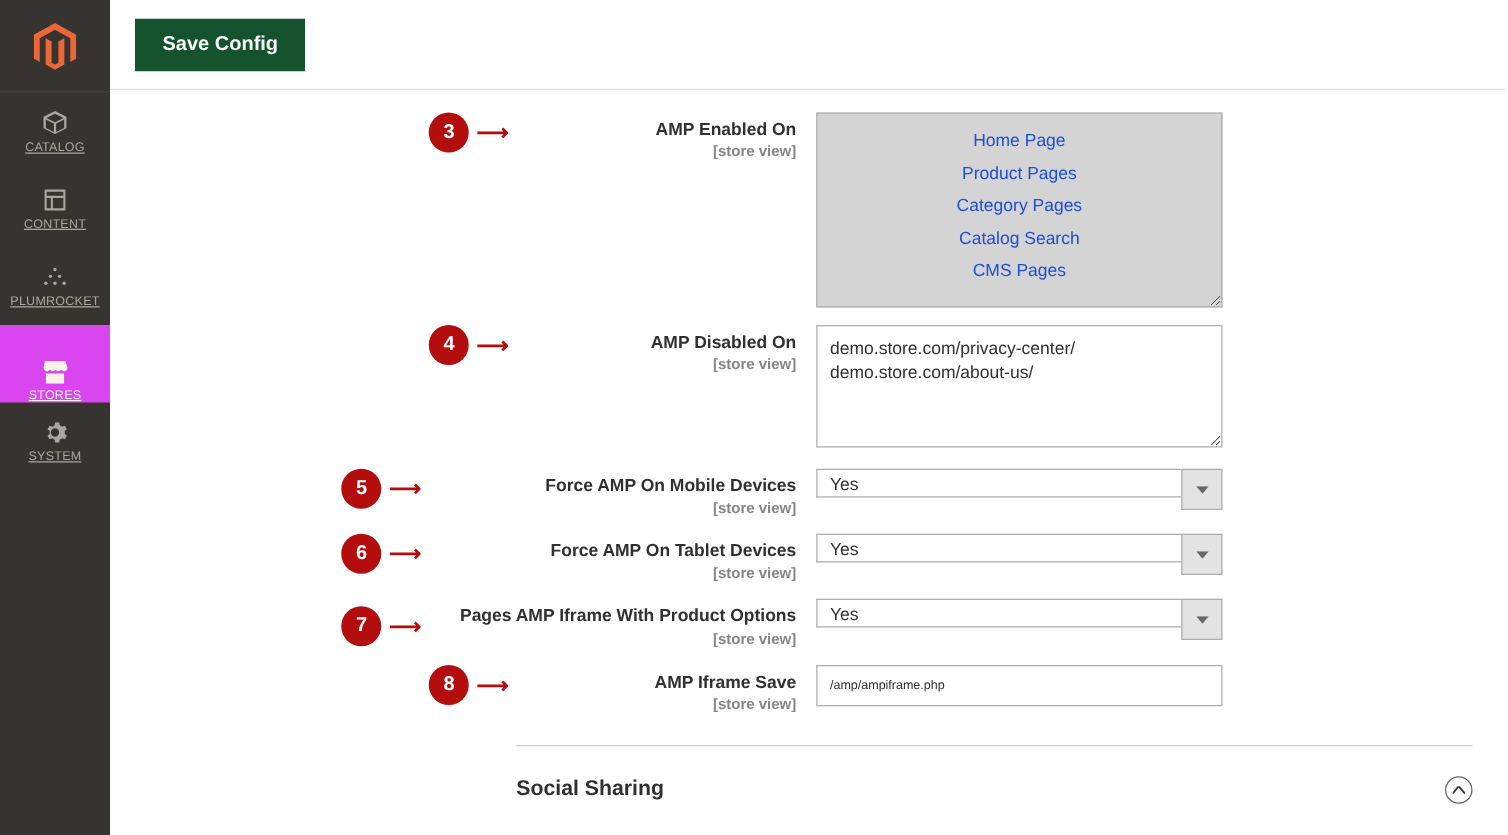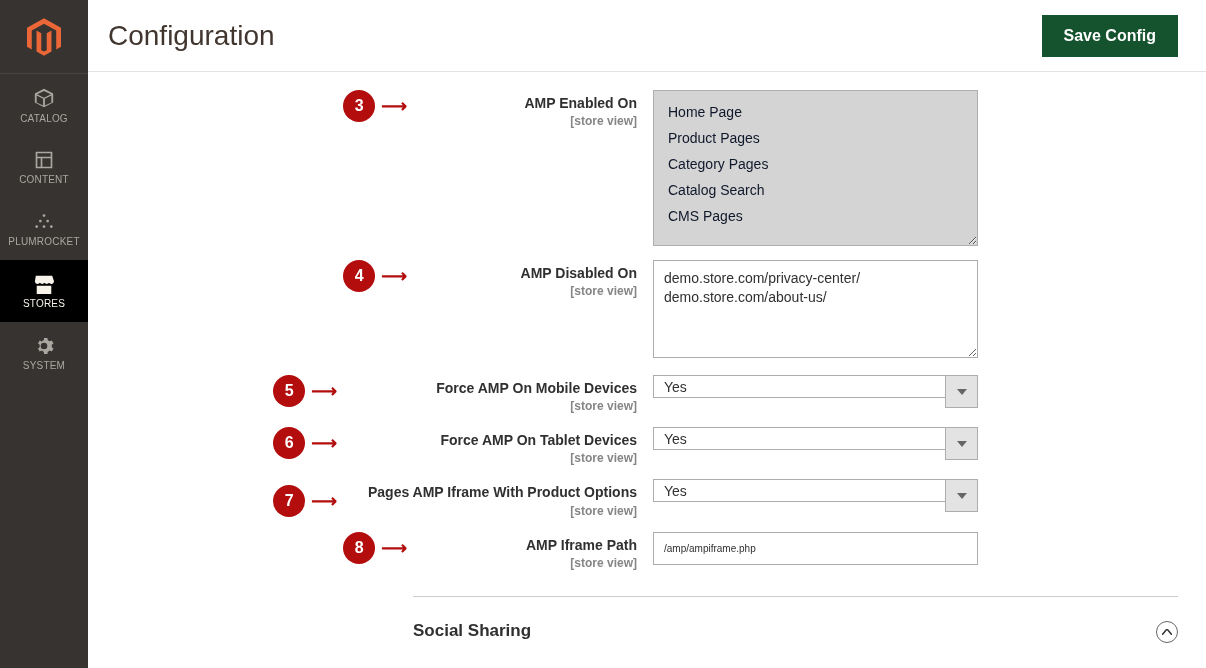--- a/index.html
+++ b/index.html
@@ -1,22 +1,22 @@
 <!DOCTYPE html>
 <html><head>
 <meta charset="utf-8">
 <style>
   * { box-sizing: border-box; margin: 0; padding: 0; }
   body { font-family: 'Helvetica Neue', Arial, sans-serif; font-size: 14px; color: #333; background: #fff; width: 1206px; height: 668px; overflow: hidden; position: relative; }
 
   .sidebar { position: absolute; left: 0; top: 0; width: 88px; height: 668px; background: #373330; }
   .sidebar .logo-cell { width: 88px; height: 74px; display: flex; align-items: center; justify-content: center; border-bottom: 1px solid #494441; }
   .sidebar .logo-cell svg { width: 34px; height: 38px; }
-  .sidebar .nav-item { display: flex; flex-direction: column; align-items: center; justify-content: center; height: 62px; color: #aaa6a0; font-size: 10px; cursor: pointer; }
-  .sidebar .nav-item.active { background: #000000; color: #f7f3eb; }
+  .sidebar .nav-item { display: flex; flex-direction: column; align-items: center; justify-content: center; height: 62px; color: #aaa6a0; font-size: 10px; cursor: pointer; text-decoration: underline; }
+  .sidebar .nav-item.active { background: #d946ef; color: #f7f3eb; justify-content: flex-end; }
   .sidebar .nav-item .icon { margin-bottom: 4px; display: flex; align-items: center; justify-content: center; }
   .sidebar .nav-item .label { letter-spacing: 0.2px; }
 
   .main { position: absolute; left: 88px; top: 0; right: 0; height: 668px; background: #fff; }
   .header { height: 72px; border-bottom: 1px solid #e3e3e3; display: flex; align-items: center; padding: 0 28px 0 20px; }
   .header h1 { font-size: 28px; font-weight: 300; color: #41362f; flex: 1; }
   .save-btn { background: #14532d; color: #fff; border: none; font-size: 16px; font-weight: 600; padding: 12px 22px; cursor: pointer; }
 
   .content { padding: 18px 28px 0 20px; }
   .form-row { display: flex; margin-bottom: 14px; }
@@ -24,21 +24,21 @@
   .short-badge-col { width: 235px; }
   .num-badge { width: 32px; height: 32px; border-radius: 50%; background: #b30d0d; color: #fff; display: flex; align-items: center; justify-content: center; font-weight: 700; font-size: 16px; }
   .arrow { color: #b30d0d; font-size: 18px; font-weight: 700; margin-left: 6px; letter-spacing: -2px; line-height: 32px; }
   .label-col { width: 240px; text-align: right; padding-right: 16px; padding-top: 4px; }
   .narrow-label-col { width: 310px; }
   .label-col .fld-label { color: #303030; font-size: 14px; font-weight: 600; line-height: 1.3; }
   .label-col .fld-scope { color: #858585; font-size: 12px; font-weight: 700; display: block; margin-top: 2px; }
   .input-col { width: 325px; }
 
   .multiselect { width: 100%; height: 156px; border: 1px solid #adadad; background: #d4d4d4; resize: both; overflow: auto; padding: 8px 0; }
-  .multiselect .opt { padding: 5px 14px; color: #0f172a; font-size: 14px; cursor: pointer; }
+  .multiselect .opt { padding: 5px 14px; color: #1d4ed8; font-size: 14px; cursor: pointer; text-align: center; }
 
   .ta { width: 100%; height: 98px; border: 1px solid #adadad; resize: both; padding: 8px 10px; font-family: inherit; font-size: 14px; line-height: 1.35; color: #303030; }
 
   .select-wrap { display: flex; }
   .select-wrap .sel-text { flex: 1; border: 1px solid #adadad; border-right: none; height: 23px; padding: 0 10px; font-size: 14px; display: flex; align-items: center; color: #303030; }
   .select-wrap .sel-caret { width: 33px; height: 33px; border: 1px solid #adadad; background: #e3e3e3; display: flex; align-items: center; justify-content: center; color: #555; }
   .select-wrap .sel-caret svg { width: 10px; height: 6px; }
 
   .txt-input { width: 100%; height: 33px; border: 1px solid #adadad; padding: 0 10px; font-size: 10px; color: #303030; }
 
@@ -101,21 +101,20 @@
       <svg width="20" height="20" viewBox="0 0 24 24">
           <path fill="#aaa6a0" d="M12 8a4 4 0 100 8 4 4 0 000-8zm9.4 4c0 .5 0 1-.1 1.4l2.1 1.6-2 3.5-2.5-1a8 8 0 01-2.4 1.4l-.4 2.6h-4l-.4-2.6a8 8 0 01-2.4-1.4l-2.5 1-2-3.5 2.1-1.6c-.1-.5-.1-1-.1-1.4s0-1 .1-1.4L4.8 9l2-3.5 2.5 1A8 8 0 0111.7 5l.4-2.6h4l.4 2.6a8 8 0 012.4 1.4l2.5-1 2 3.5-2.1 1.6c.1.5.1 1 .1 1.5z"></path>
         </svg>
     </span>
     <span class="label">SYSTEM</span>
   </div>
 </div>
 
 <div class="main">
   <div class="header">
-    <h1>Configuration</h1>
     <button class="save-btn">Save Config</button>
   </div>
 
   <div class="content">
 
     <div class="form-row">
       <div class="badge-col">
         <span class="num-badge">3</span>
         <span class="arrow">⟶</span>
       </div>
@@ -211,21 +210,21 @@
         </div>
       </div>
     </div>
 
     <div class="form-row">
       <div class="badge-col">
         <span class="num-badge">8</span>
         <span class="arrow">⟶</span>
       </div>
       <div class="label-col">
-        <span class="fld-label">AMP Iframe Path</span>
+        <span class="fld-label">AMP Iframe Save</span>
         <span class="fld-scope">[store view]</span>
       </div>
       <div class="input-col">
         <input type="text" class="txt-input" value="/amp/ampiframe.php" style="">
       </div>
     </div>
 
     <div class="section-header">
       <span class="title">Social Sharing</span>
       <span class="collapse-icon">

